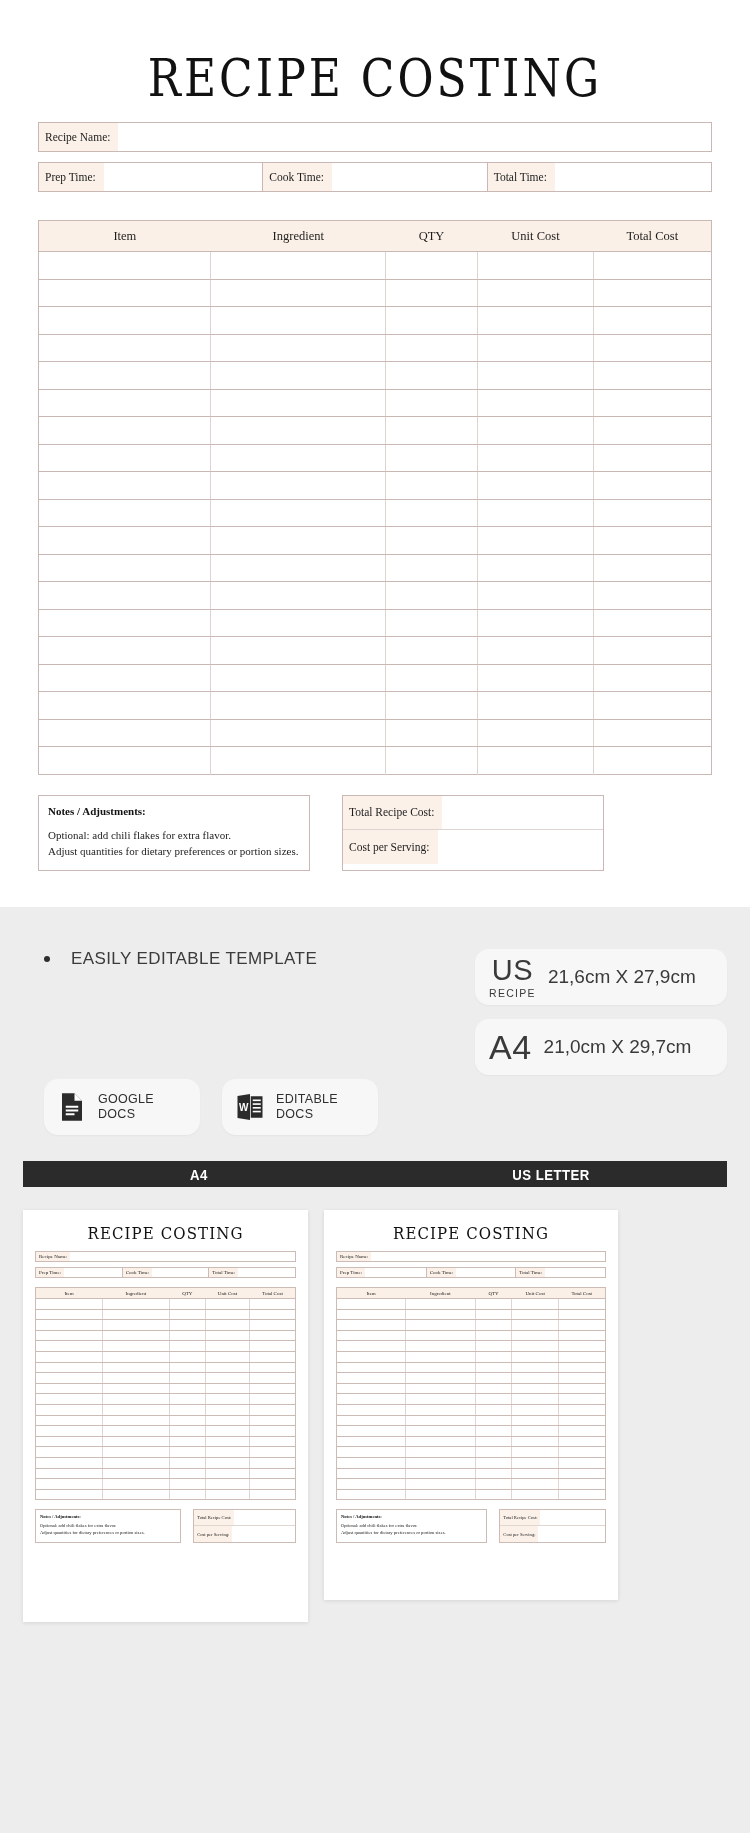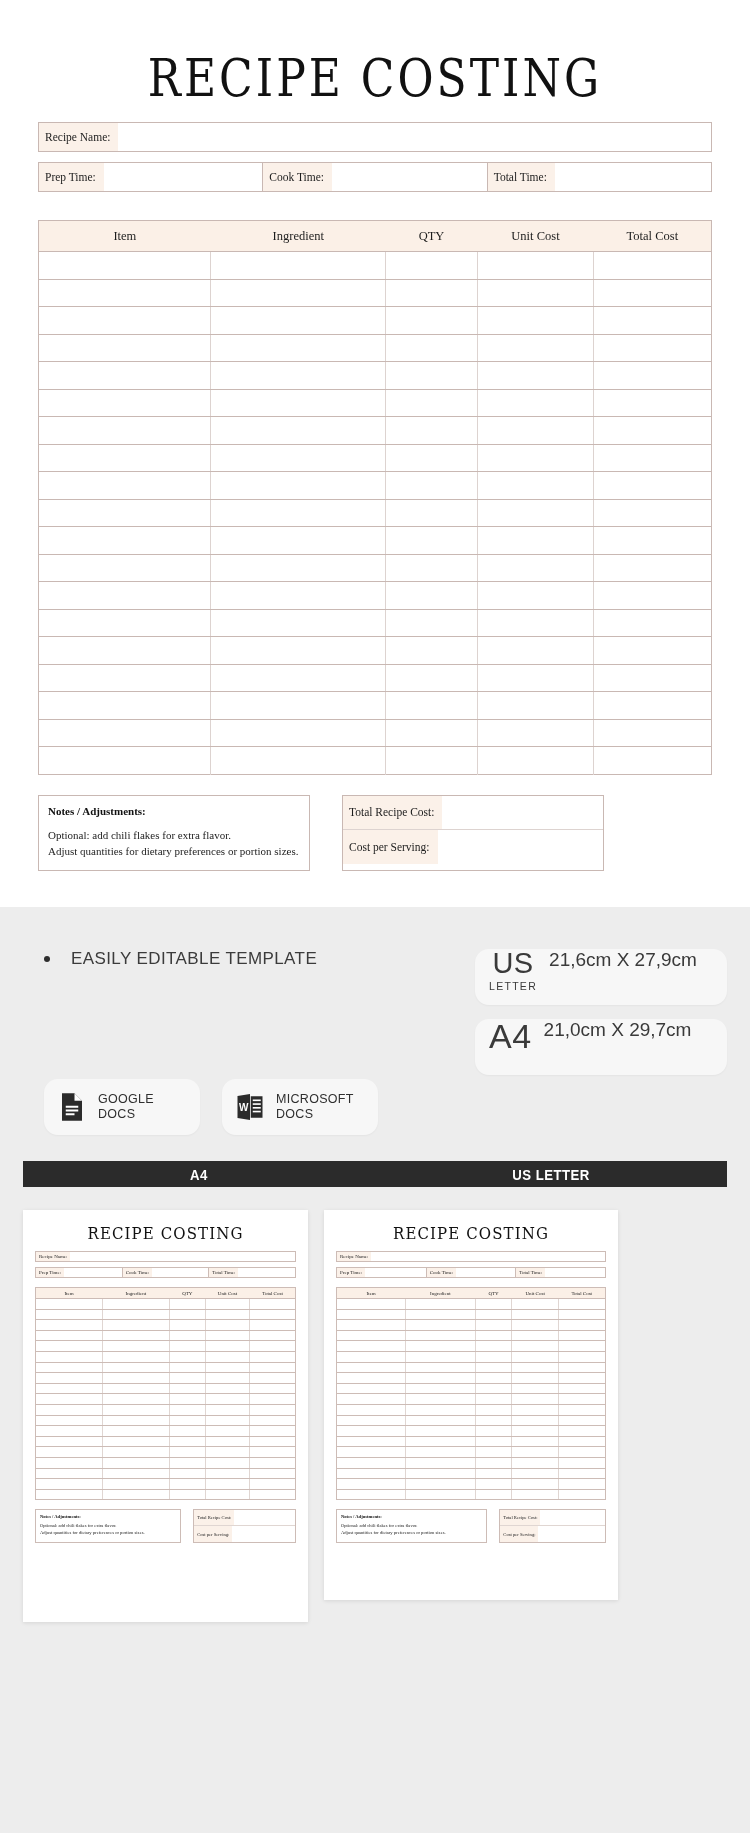--- a/index.html
+++ b/index.html
@@ -189,20 +189,21 @@
     margin-right: 21px;
     flex: 0 0 auto;
   }
 
   .promo-right { width: 252px; display: flex; flex-direction: column; gap: 14px; }
   .size-pill {
     background: #f7f7f7;
     border-radius: 14px;
     height: 56px;
     display: flex;
+    align-items: center;
     padding: 0 14px;
     box-shadow: 0 1px 2px rgba(0,0,0,0.04);
   }
   .size-mark { display: flex; flex-direction: column; align-items: center; margin-right: 12px; }
   .size-mark .big {
     font-size: 29px;
     font-weight: 400;
     color: #3a3a3a;
     letter-spacing: 0.5px;
     line-height: 1;
@@ -531,21 +532,21 @@
           <span class="bullet-dot"></span>
           <span>EASILY EDITABLE TEMPLATE</span>
         </li>
       </ul>
     </div>
 
     <div class="promo-right">
       <div class="size-pill">
         <div class="size-mark">
           <span class="big">US</span>
-          <span class="small">LETTER</span>
+          <span class="small">RECIPE</span>
         </div>
         <div class="size-dims">21,6cm X 27,9cm</div>
       </div>
       <div class="size-pill">
         <div class="size-mark a4">
           <span class="big">A4</span>
         </div>
         <div class="size-dims">21,0cm X 29,7cm</div>
       </div>
     </div>
@@ -574,21 +575,21 @@
           <path d="M2 3.2L12 1.6v20.8L2 20.8z" fill="#2b2b2b"></path>
           <rect x="12.6" y="3.4" width="9.4" height="17.2" fill="#2b2b2b"></rect>
           <rect x="14.2" y="6" width="6.4" height="1.3" fill="#ffffff"></rect>
           <rect x="14.2" y="9" width="6.4" height="1.3" fill="#ffffff"></rect>
           <rect x="14.2" y="12" width="6.4" height="1.3" fill="#ffffff"></rect>
           <rect x="14.2" y="15" width="6.4" height="1.3" fill="#ffffff"></rect>
           <text x="7" y="15.4" font-size="8" font-family="Liberation Sans, sans-serif" font-weight="bold" fill="#ffffff" text-anchor="middle">W</text>
         </svg>
       </span>
       <span class="app-label">
-        <span>MICROSOFT</span><br>
+        <span>EDITABLE</span><br>
         <span>DOCS</span>
       </span>
     </div>
   </div>
 
   <div class="format-band">
     <div class="band-half">A4</div>
     <div class="band-half">US LETTER</div>
   </div>
 

